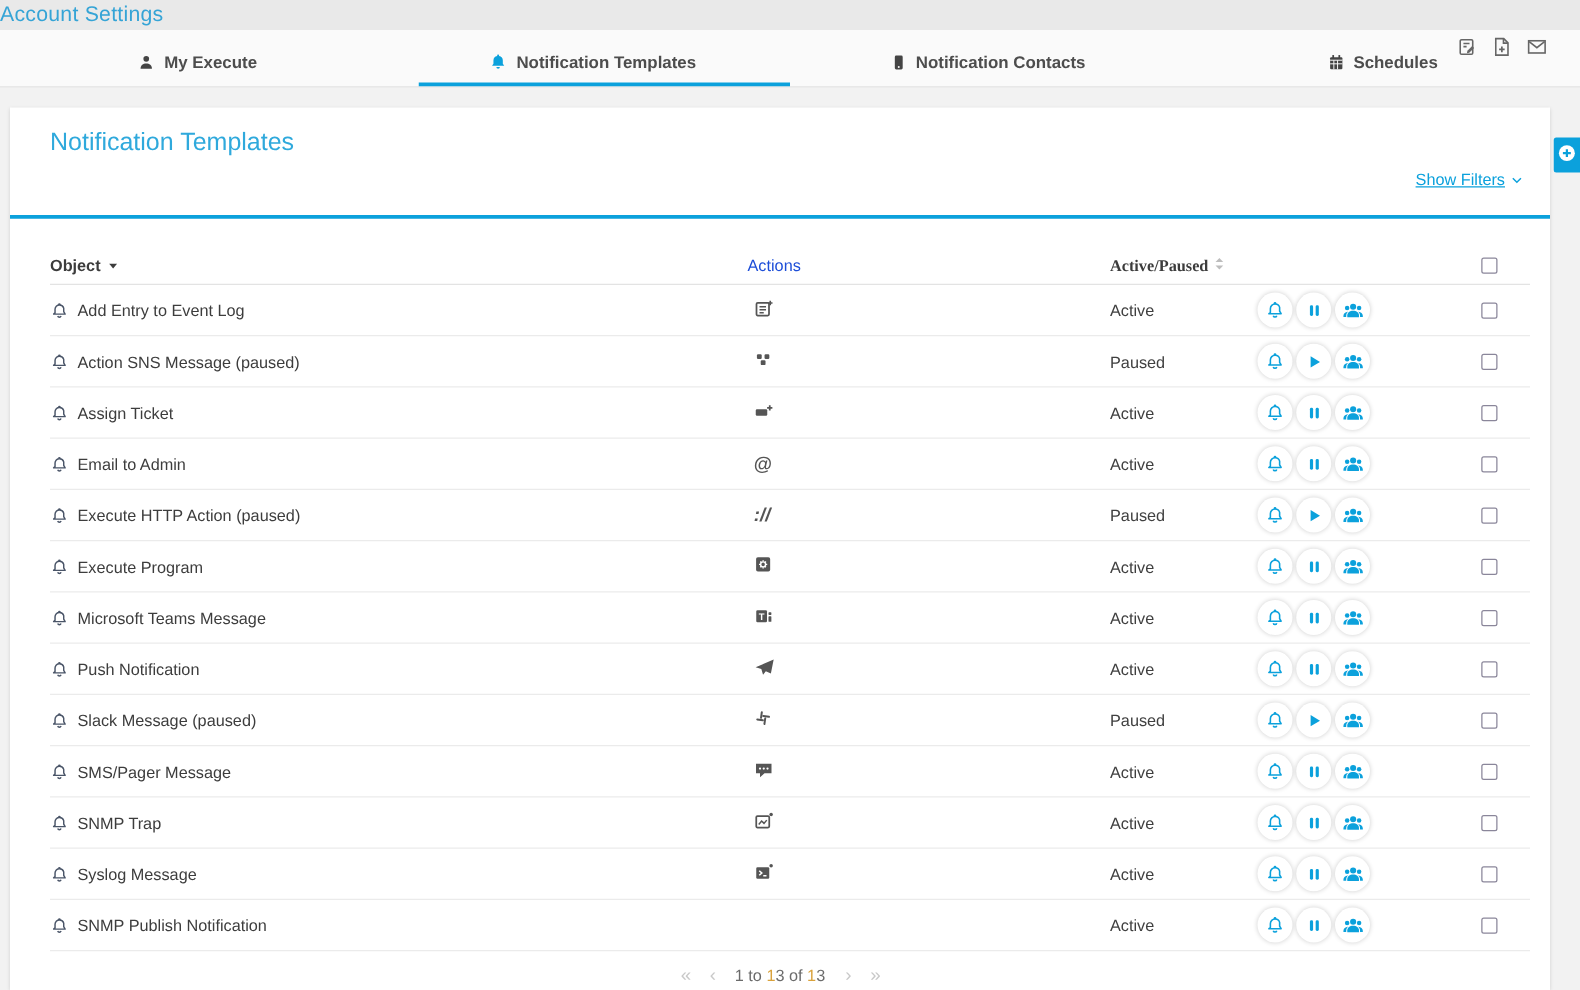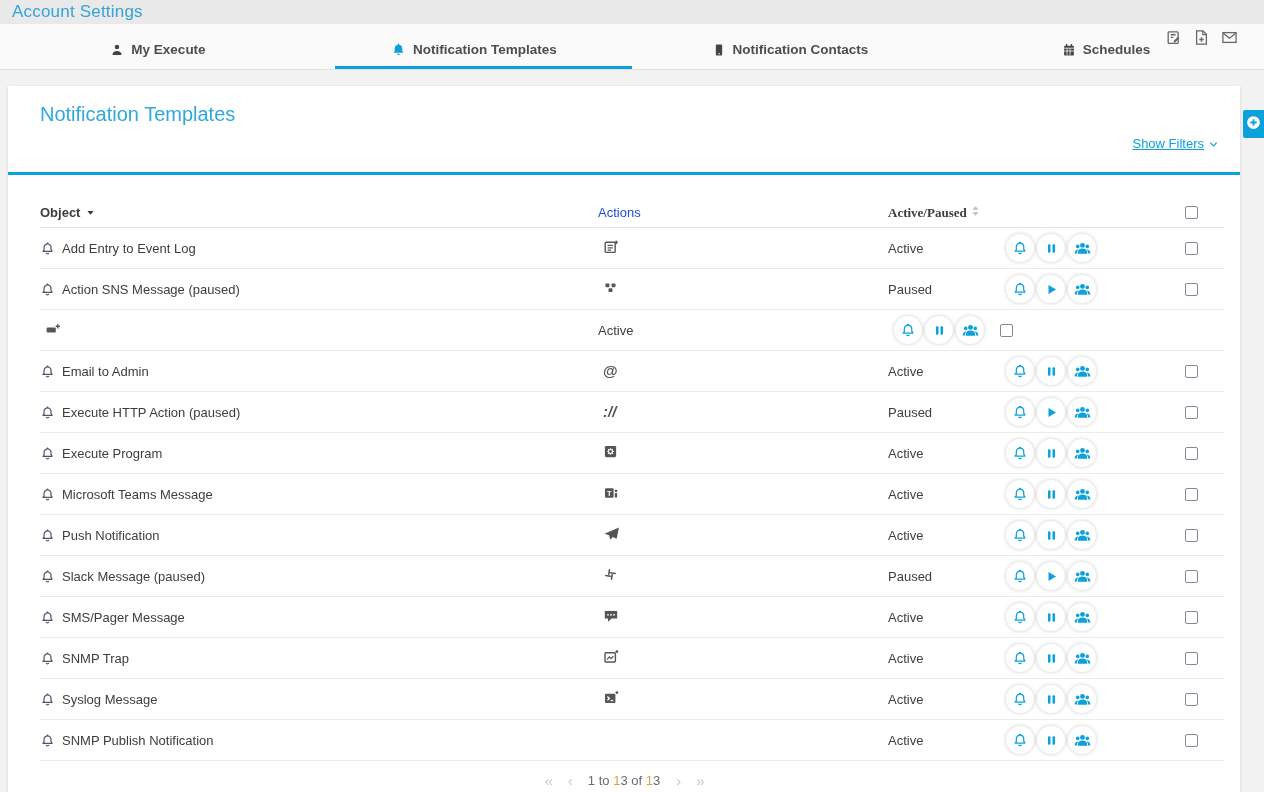--- a/index.html
+++ b/index.html
@@ -7,21 +7,21 @@
   body {
     position: relative;
     font-family: "Liberation Sans", sans-serif;
     background: #f2f2f2;
     overflow: hidden;
     color:#3c3c3c;
   }
   
   .topbar {
     height: 24px; background: #e9e9e9;
-    display: flex; align-items: center; padding-left: 12px;
+    display: flex; align-items: center; padding-left: 0;
   }
   .topbar h1 { font-size: 17px; font-weight: 400; color: #35a4d6; letter-spacing:.2px; }
 
   
   .tabbar {
     position: absolute; top: 24px; left: 0; right: 0; height: 46px;
     background: #fafafa; border-bottom: 1px solid #e2e2e2;
     display: flex;
   }
   .tab {
@@ -302,20 +302,30 @@
                 <path d="M12.1 8.9c1.7.2 3.2 1.3 3.2 2.9v1h-2.1v-.9c0-1.2-.5-2.2-1.4-3h.3z"></path>
               </svg>
       </button>
     </div>
     <div class="c-check">
             <input type="checkbox" style="">
           </div>
   </div>
 
   <div class="trow">
+    <div class="c-obj">
+      <span class="row-bell">
+        <svg viewBox="0 0 16 16" width="15" height="15" fill="none" stroke="currentColor" stroke-width="1.25" stroke-linejoin="round">
+                <path d="M8 2.3c.3 0 .5.2.5.5v.5M8 2.3c-.3 0-.5.2-.5.5v.5"></path>
+                <path d="M8 3.2a3.7 3.7 0 0 0-3.7 3.7v3L3.1 11h9.8l-1.2-2.1v-3A3.7 3.7 0 0 0 8 3.2z"></path>
+                <path d="M6.6 12.6a1.45 1.45 0 0 0 2.8 0"></path>
+              </svg>
+      </span>
+      <a class="obj-label">Assign Ticket</a>
+    </div>
     <div class="c-act">
             <span class="act-ic"><svg viewBox="0 0 16 16" width="16" height="16">
                 <rect x="1.6" y="6.4" width="9.2" height="5.2" rx="1" fill="currentColor"></rect>
                 <path d="M12.8 3.2v4.2M10.7 5.3h4.2" stroke="currentColor" stroke-width="1.4"></path>
               </svg></span>
           </div>
     <div class="c-status">Active</div>
     <div class="c-controls">
       <button class="ctrl">
         <svg viewBox="0 0 16 16" width="16" height="16" fill="none" stroke="currentColor" stroke-width="1.25" stroke-linejoin="round">

